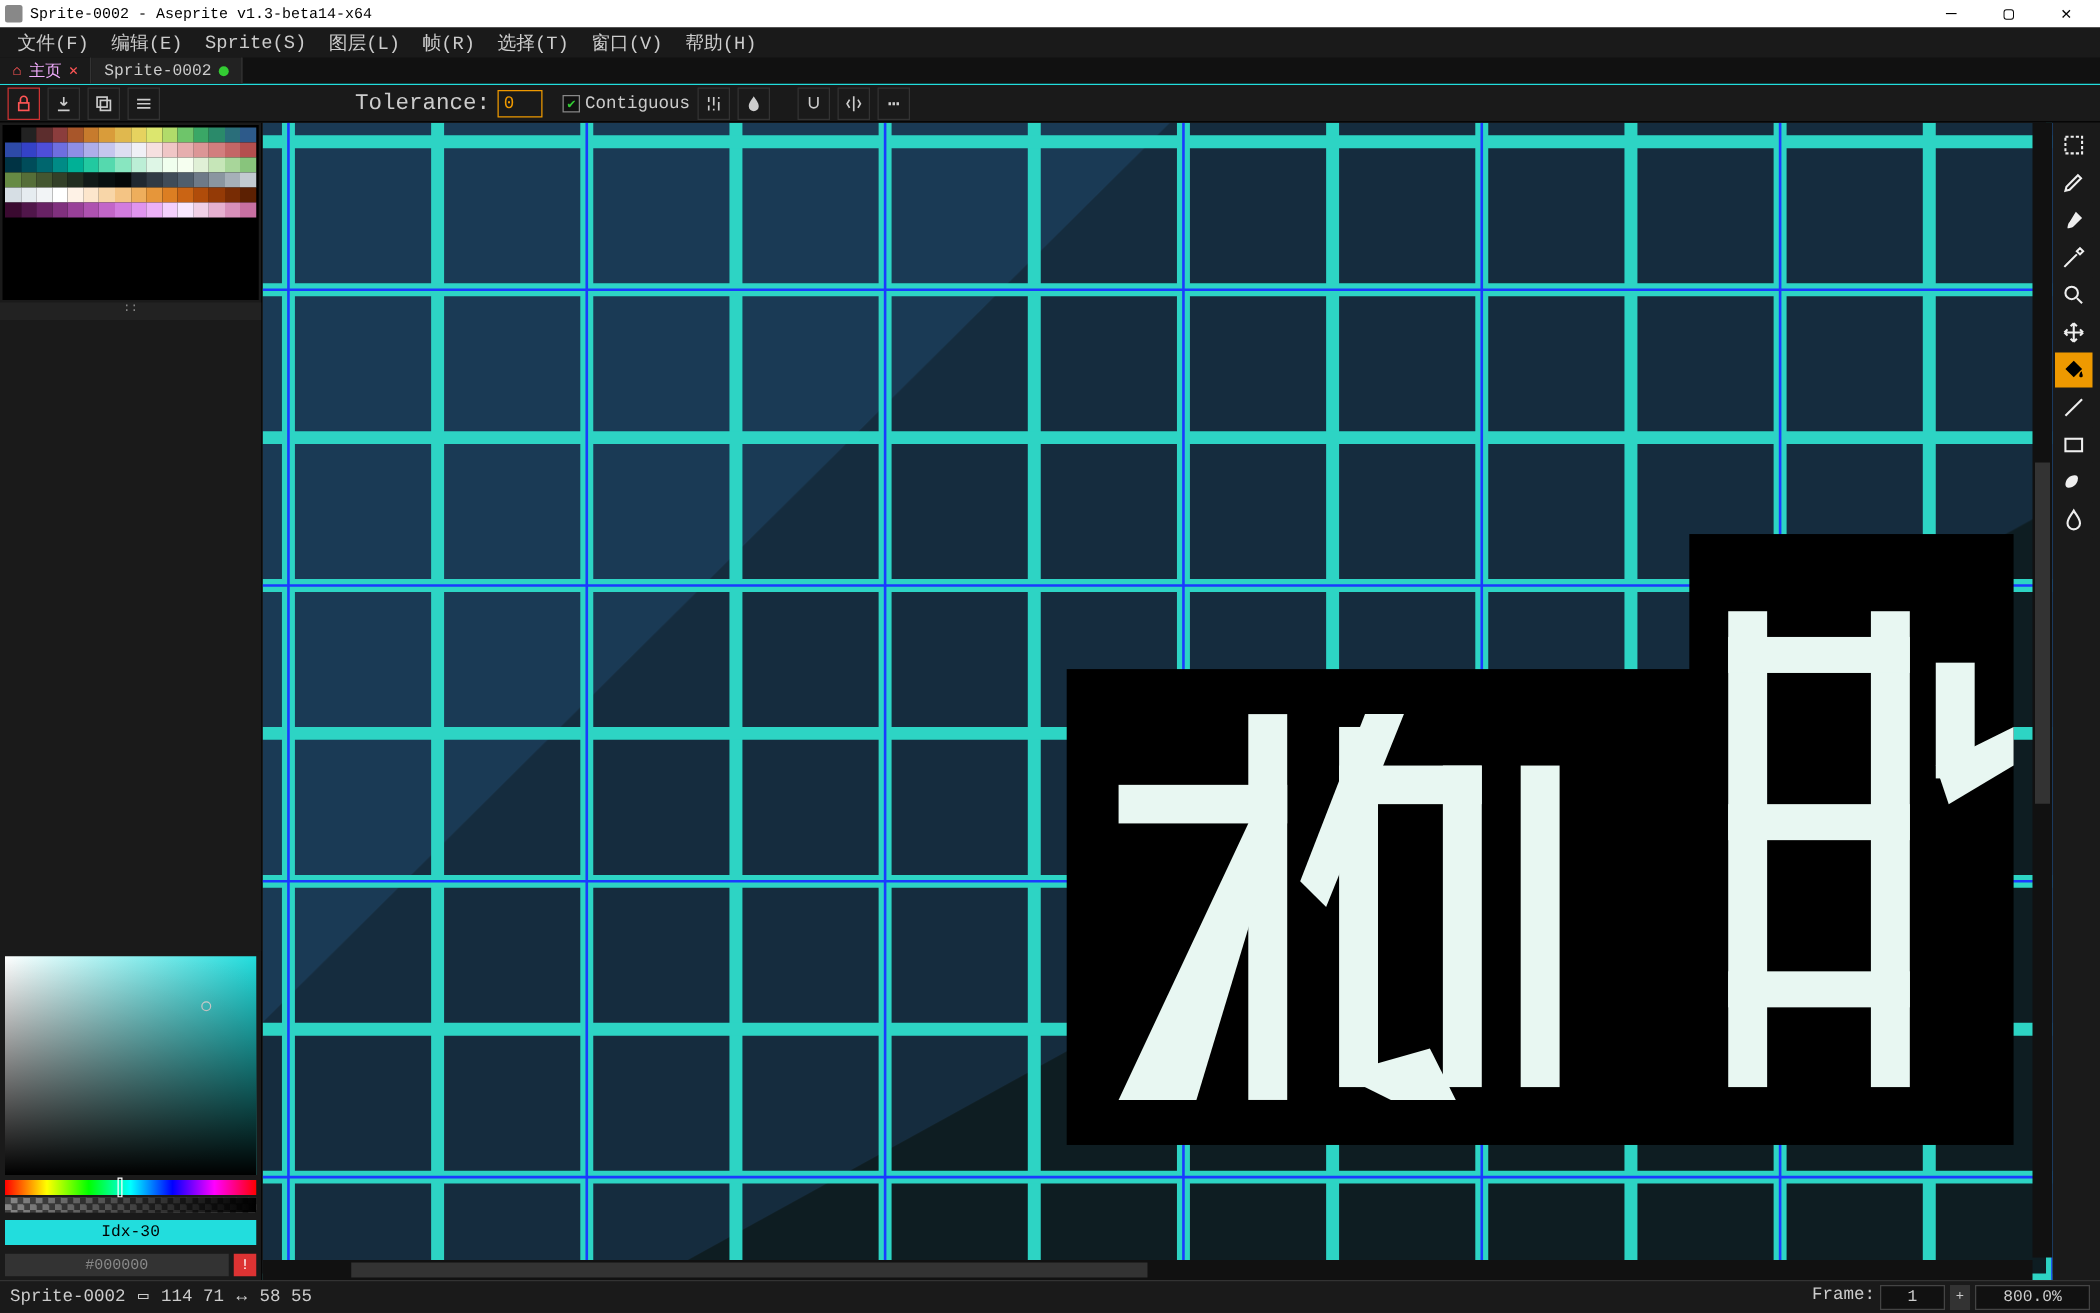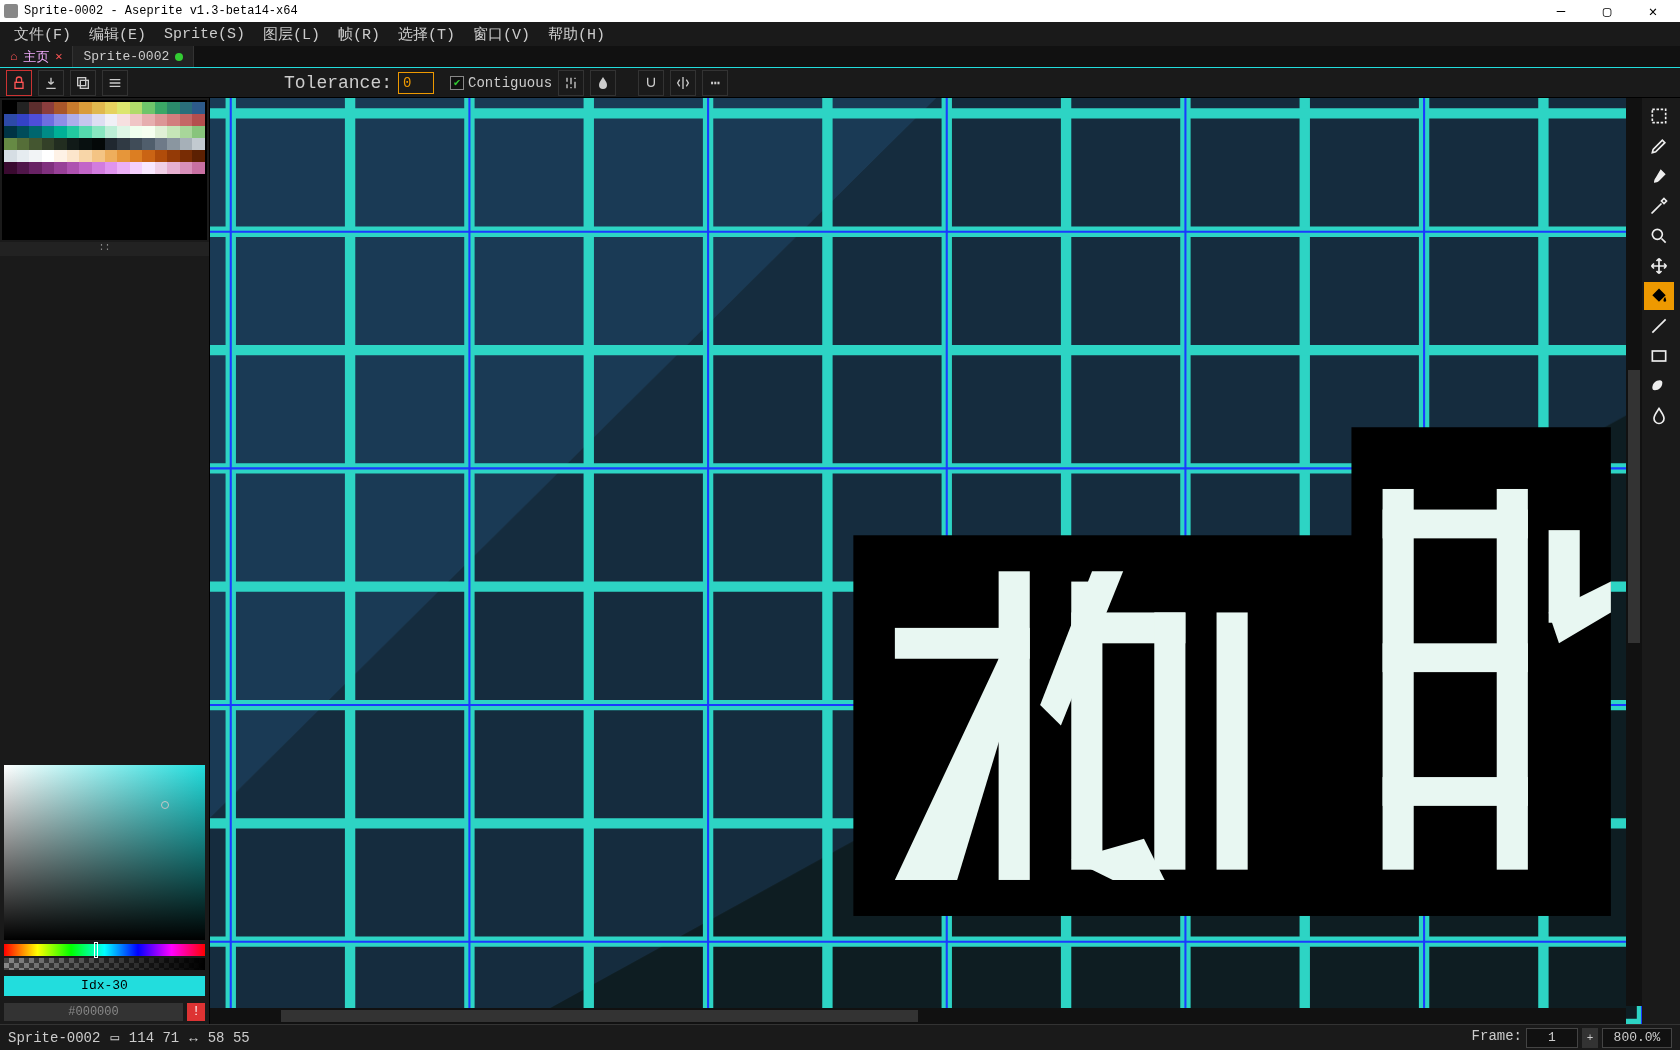--- a/index.html
+++ b/index.html
@@ -65,21 +65,21 @@
 
 .right { width: 38px; background: #1a1a1a; display: flex; flex-direction: column; gap: 2px; padding: 4px 2px; }
 .tool { width: 30px; height: 28px; background: #1a1a1a; display: flex; align-items: center; justify-content: center; color: #eee; }
 .tool.active { background: #e90; color: #000; }
 .tool svg { width: 20px; height: 20px; }
 
 
 .statusbar { height: 26px; background: #1a1a1a; display: flex; align-items: center; padding: 0 8px; font-size: 14px; color: #ccc; border-top: 1px solid #333; gap: 10px; }
 .statusbar .right-grp { margin-left: auto; display: flex; gap: 4px; }
 .numfield { width: 52px; height: 20px; background: #111; border: 1px solid #444; color: #ccc; text-align: center; font-family: inherit; font-size: 13px; }
-.numfield.wide { width: 70px; }
+.numfield.wide { width: 92px; }
 .step { width: 16px; height: 20px; background: #333; color: #ccc; text-align: center; line-height: 20px; font-size: 11px; }
 
 
 .vscroll { position: absolute; right: 0; top: 0; bottom: 18px; width: 16px; background: #111; }
 .vscroll-thumb { position: absolute; left: 2px; right: 2px; top: 30%; height: 30%; background: #333; }
 .hscroll { position: absolute; left: 0; right: 16px; bottom: 0; height: 16px; background: #111; }
 .hscroll-thumb { position: absolute; top: 2px; bottom: 2px; left: 5%; width: 45%; background: #333; }
 </style>
 </head>
 <body>

